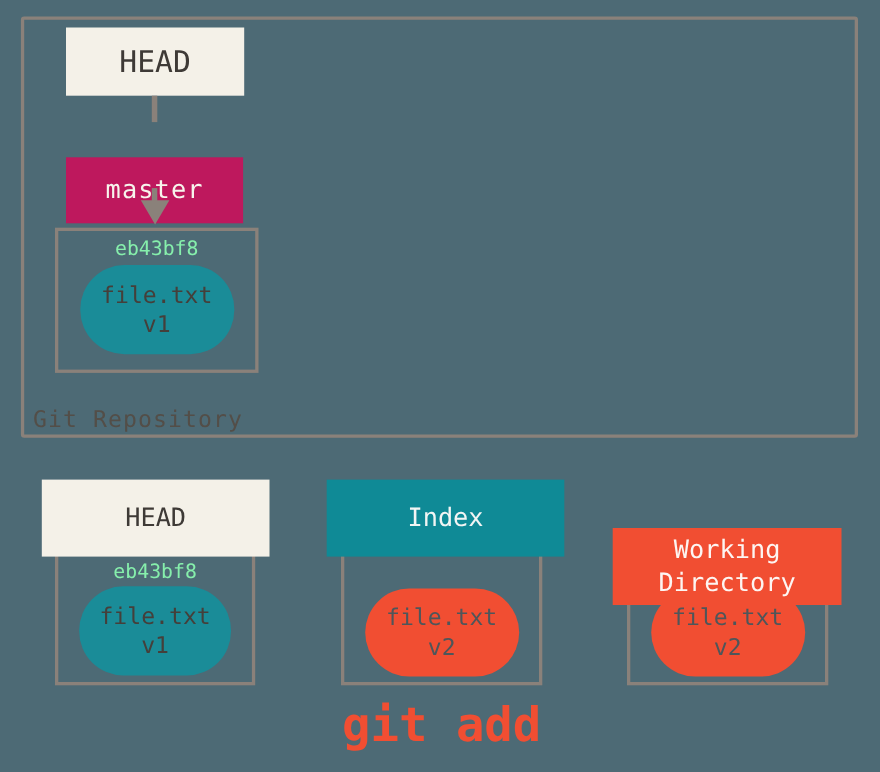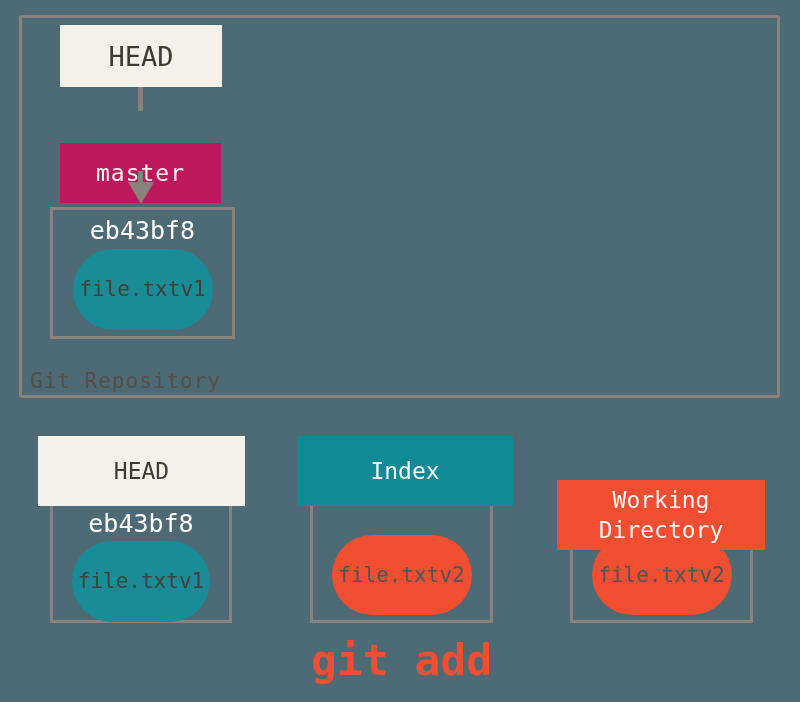--- a/index.html
+++ b/index.html
@@ -44,25 +44,25 @@
     border-right: 13px solid transparent;
     border-top: 22px solid #8a817a;
   }
   .commit-box-top {
     left: 50px; top: 207px; width: 185px; height: 132px;
     border: 3px solid #8a817a;
   }
 
   
   .hash-label {
-    text-align: center; font-size: 25px; color: #ffffff;
+    text-align: center; font-size: 18px; color: #86efac;
     margin-top: 6px;
   }
   .blob {
-    display: flex; 
+    display: flex; flex-direction: column;
     align-items: center; justify-content: center;
     text-align: center;
     width: 140px; height: 81px; border-radius: 40px;
     font-size: 21px; line-height: 27px;
     margin: 4px auto 0;
   }
   .blob-teal { background: #1a8c98; color: #453f3a; }
   .blob-orange { background: #f14e32; color: #4e565a; }
 
   

